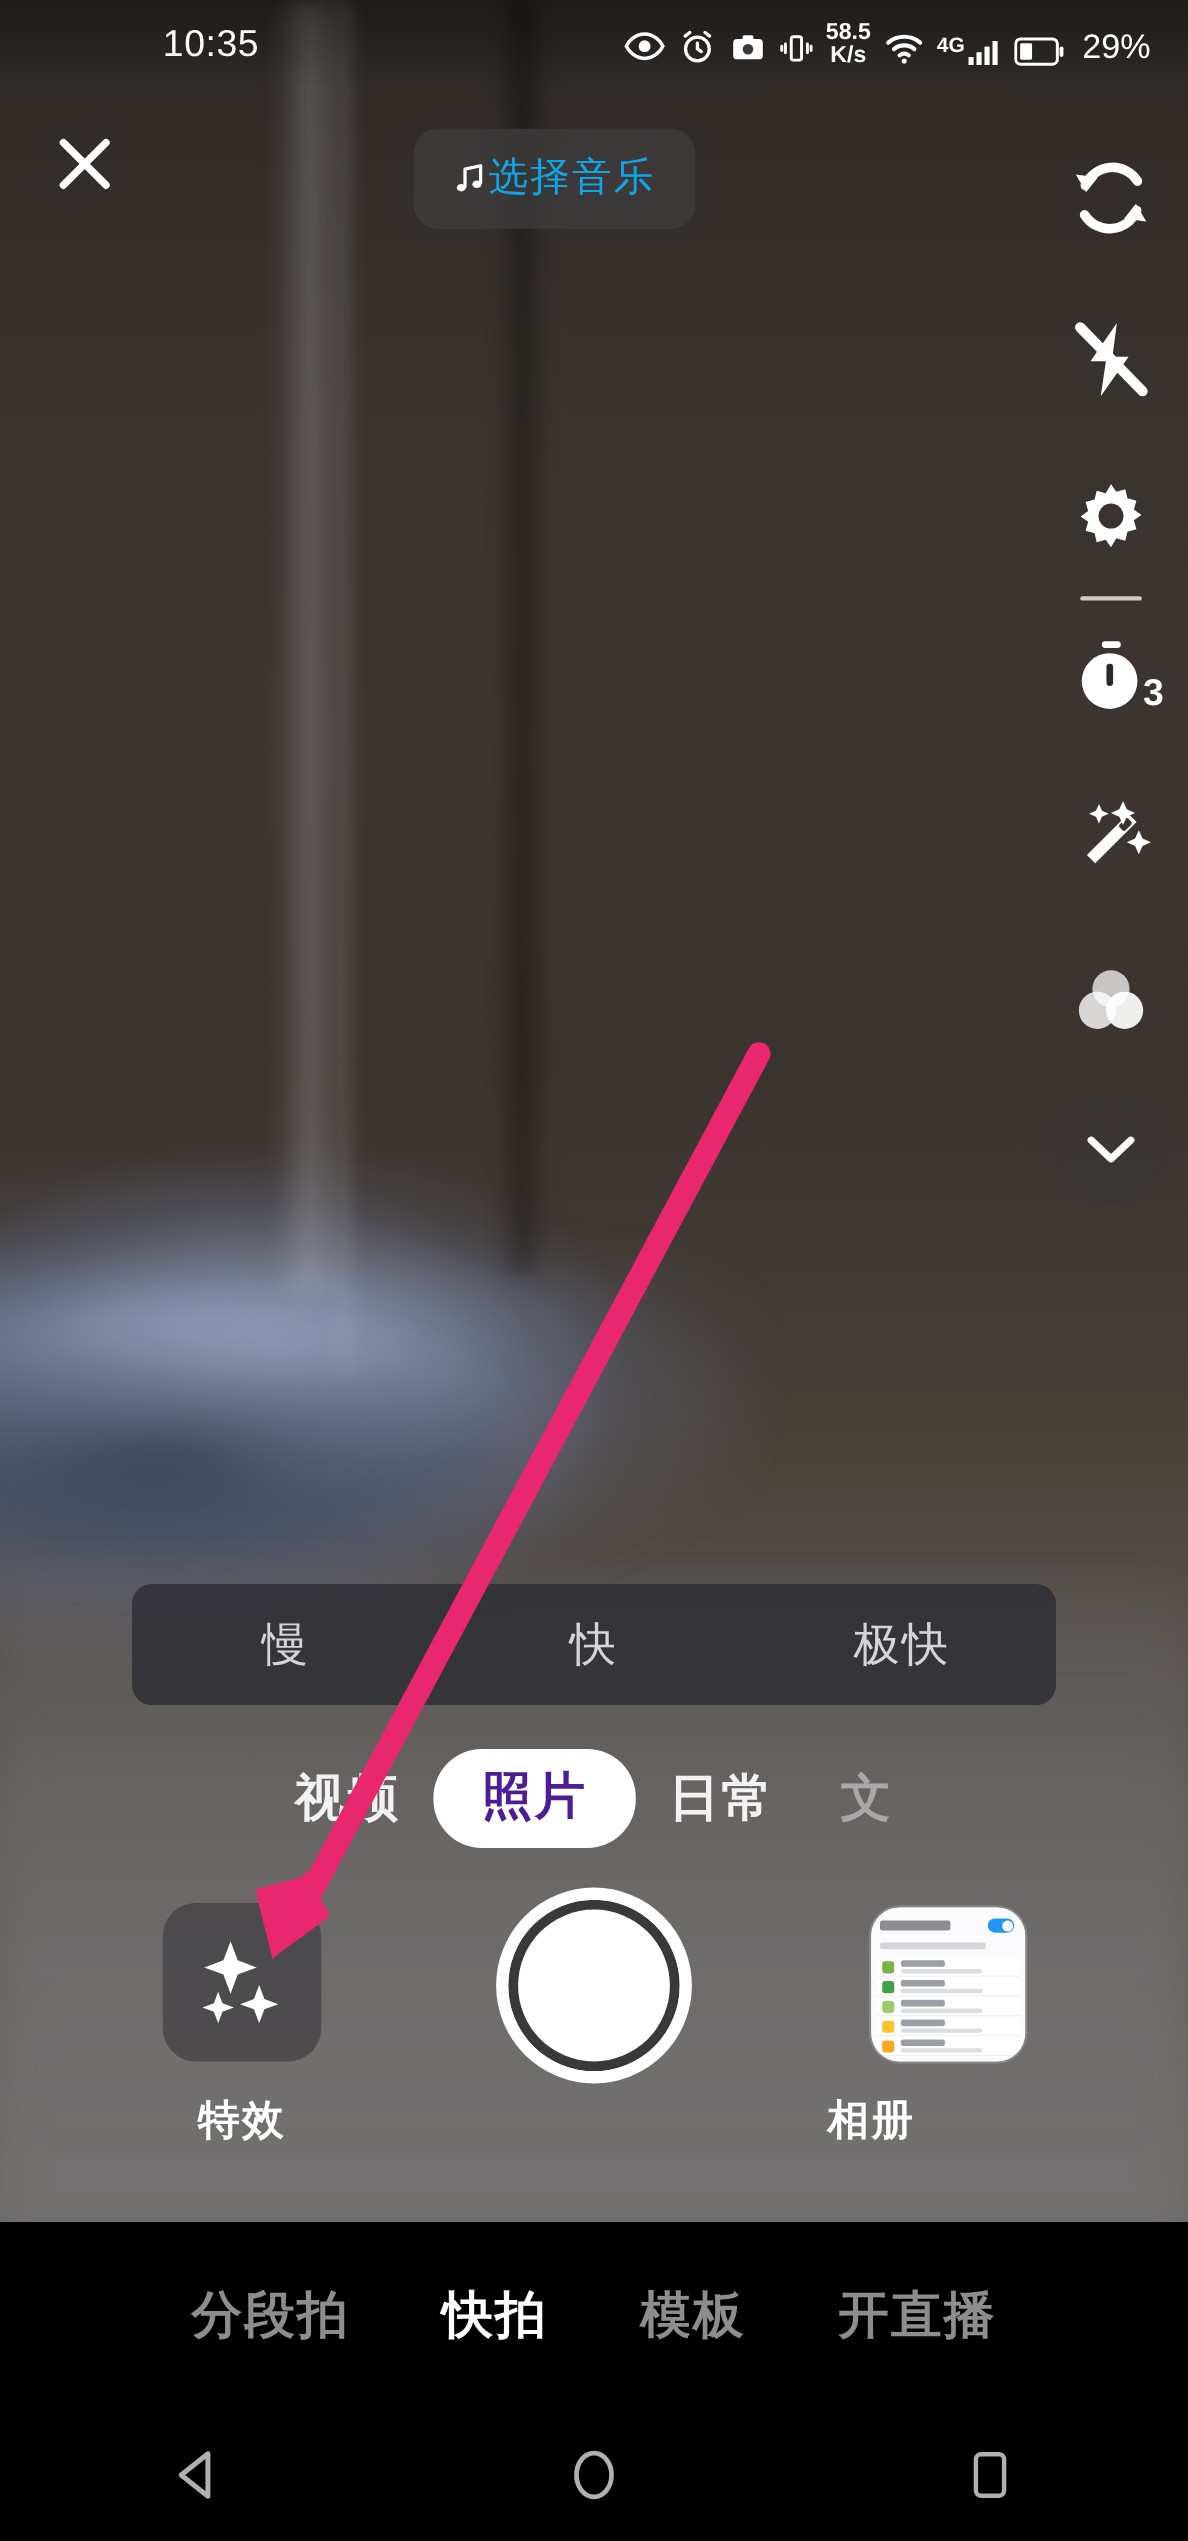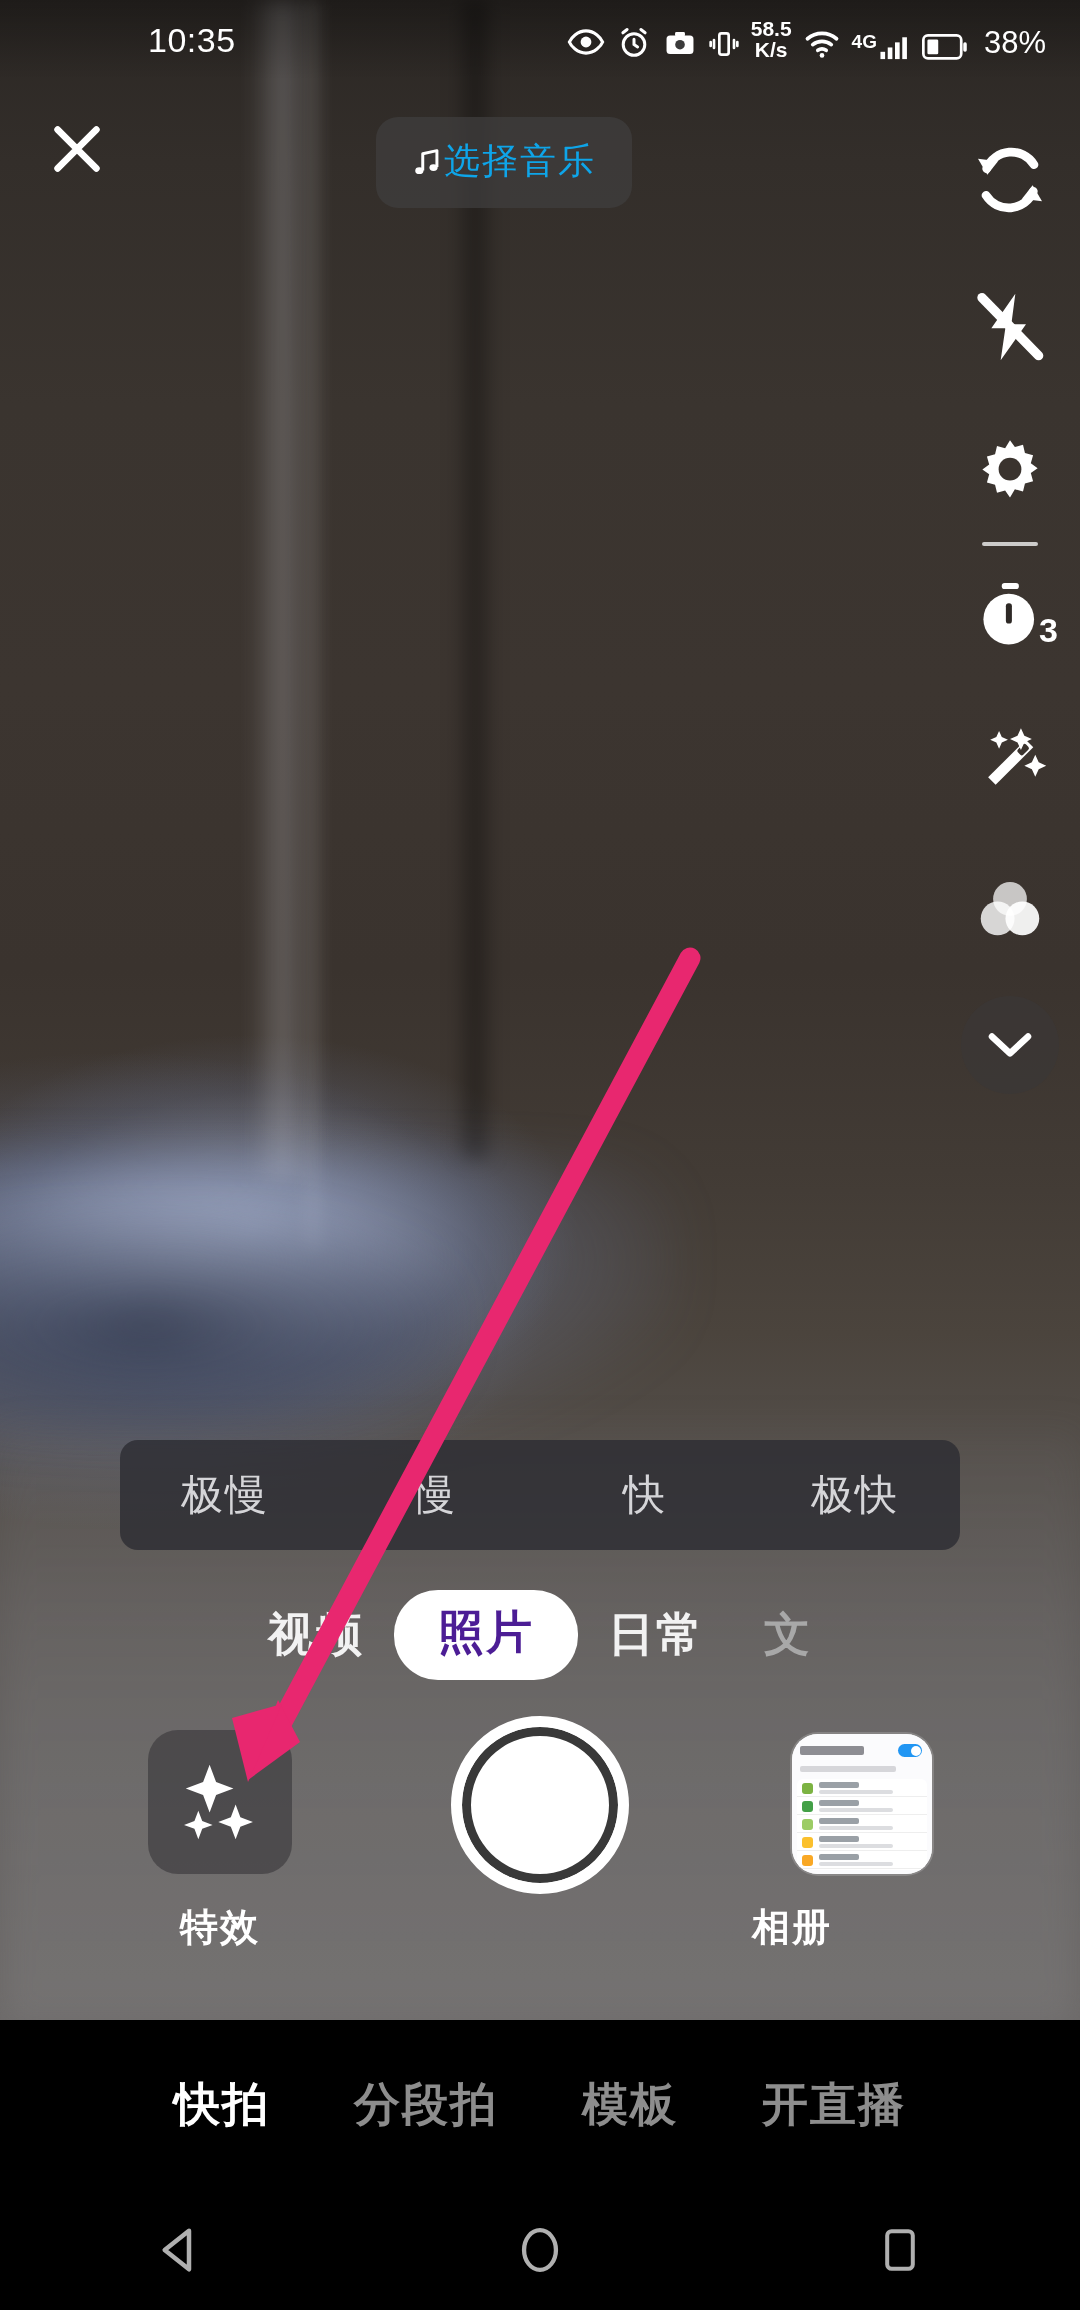--- a/index.html
+++ b/index.html
@@ -250,21 +250,21 @@
             <rect x="16" y="4" width="3.2" height="15" fill="#fff"></rect>
           </svg>
       </span>
       <span class="sicon">
         <svg width="46" height="28" viewBox="0 0 34 20">
             <rect x="1" y="1.4" width="28" height="17" rx="3.4" fill="none" stroke="#fff" stroke-width="2"></rect>
             <rect x="4" y="4.4" width="8" height="11" rx="1" fill="#fff"></rect>
             <rect x="30.5" y="6.5" width="2.6" height="7" rx="1.2" fill="#fff"></rect>
           </svg>
       </span>
-      <span class="status-batt-text">38%</span>
+      <span class="status-batt-text">29%</span>
     </div>
   </div>
 
   <div class="topbar">
     <div class="close-btn">
       <svg width="62" height="62" viewBox="0 0 24 24">
           <path d="M4.5 4.5 19.5 19.5M19.5 4.5 4.5 19.5" stroke="#fff" stroke-width="2.6" stroke-linecap="round"></path>
         </svg>
     </div>
     <div class="music-pill">
@@ -337,21 +337,20 @@
     </div>
 
     <div class="rail-chevron">
       <svg width="46" height="30" viewBox="0 0 24 14">
         <path d="M2.6 2.6 12 11.4 21.4 2.6" fill="none" stroke="#fff" stroke-width="3.4" stroke-linecap="round" stroke-linejoin="round"></path>
       </svg>
     </div>
   </div>
 
   <div class="speedbar">
-    <div class="speed-item">极慢</div>
     <div class="speed-item">慢</div>
     <div class="speed-item">快</div>
     <div class="speed-item">极快</div>
   </div>
 
   <div class="modetabs">
     <div class="mode-item">视频</div>
     <div class="mode-item active">照片</div>
     <div class="mode-item">日常</div>
     <div class="mode-item faded">文</div>
@@ -402,22 +401,22 @@
               <span class="t-l1"></span>
               <span class="t-l2"></span>
             </div>
         </div>
       </div>
     </div>
     <div class="album-label">相册</div>
   </div>
 
   <div class="bottomnav">
+    <div class="nav-item">分段拍</div>
     <div class="nav-item active">快拍</div>
-    <div class="nav-item">分段拍</div>
     <div class="nav-item">模板</div>
     <div class="nav-item">开直播</div>
   </div>
 
   <div class="sysnav">
     <div class="sysnav-btn">
       <svg width="54" height="54" viewBox="0 0 24 24">
         <path d="M16 3.4 5.2 12 16 20.6z" fill="none" stroke="#b0b0b0" stroke-width="2" stroke-linejoin="round"></path>
       </svg>
     </div>

